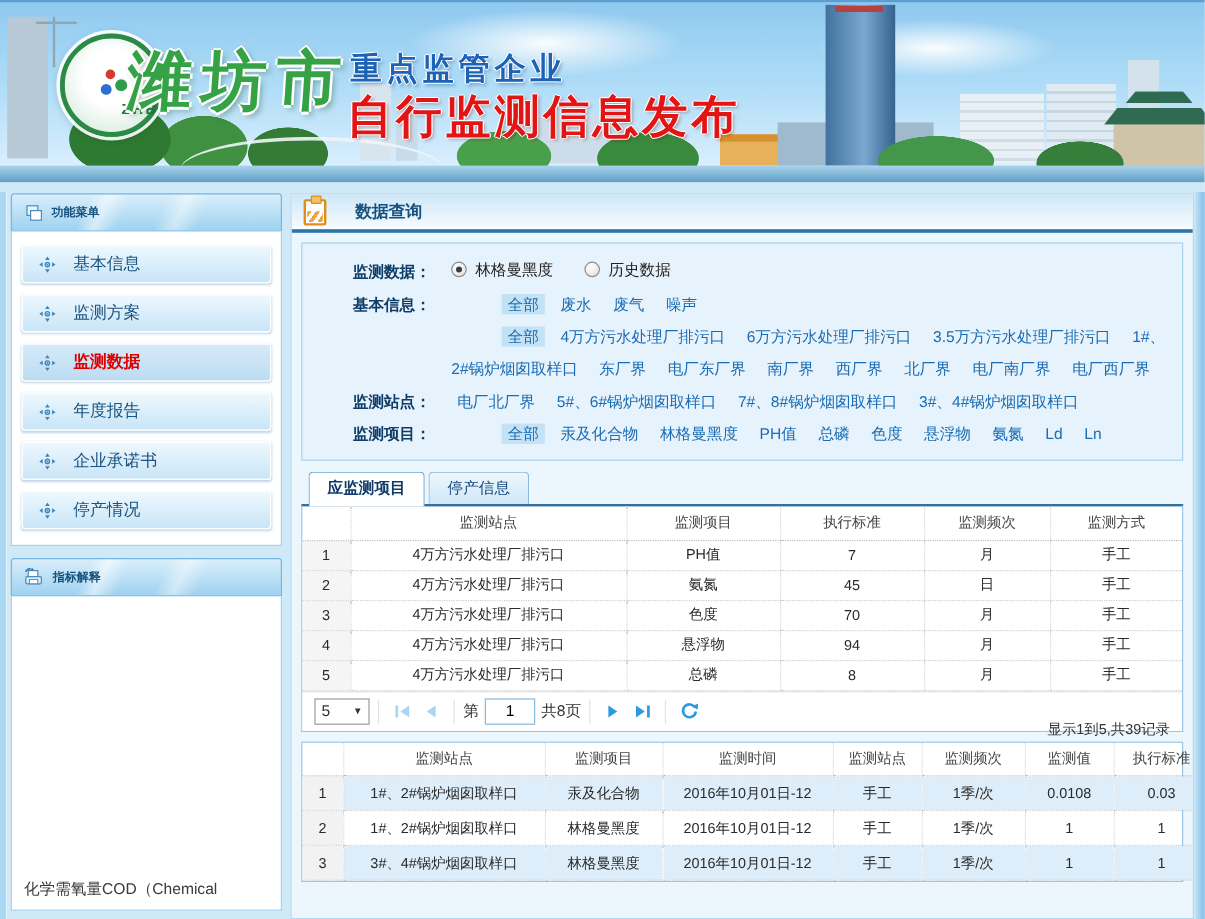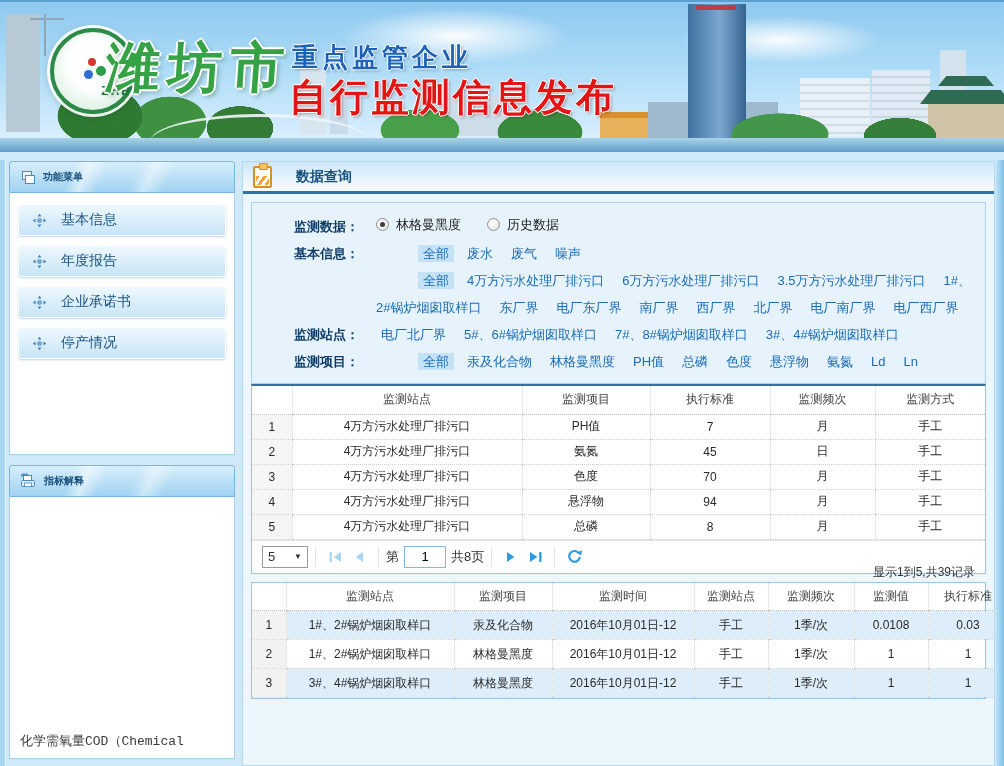--- a/index.html
+++ b/index.html
@@ -57,21 +57,21 @@
     color:#17527f; font-size:10px; font-weight:bold; }
   .menu-box { height:262px; flex:none; background:#fff; border:1px solid #a6d2ee; border-top:none;
     padding:11px 8px 0; margin-bottom:10px; }
   .menu-item { height:32px; margin-bottom:9px; display:flex; align-items:center;
     background:linear-gradient(#eef8fe,#c8e5f7); border:1px solid #fdfeff; border-radius:3px;
     box-shadow:0 1px 2px rgba(100,150,190,.4); cursor:pointer; }
   .menu-item .mi-icon { margin:0 14px 0 13px; display:flex; }
   .menu-item .mi-label { font-size:14px; color:#1b5380; }
   .menu-item.active { background:linear-gradient(#d6eaf8,#bcdcf2); }
   .menu-item.active .mi-label { color:#dd0000; font-weight:bold; }
-  .explain-box { flex:1; background:#fff; border:1px solid #a6d2ee; border-top:none; position:relative; overflow:hidden;font-family:Liberation Mono, monospace; }
+  .explain-box { flex:1; background:#fff; border:1px solid #a6d2ee; border-top:none; position:relative; overflow:hidden; }
   .marquee { position:absolute; left:10px; bottom:8px; white-space:nowrap; font-size:13px; color:#3a3a3a; }
   
   #main { position:absolute; left:242px; top:161px; width:753px; bottom:0;
     background:#ecf6fd; border:1px solid #b5d9ef; overflow:hidden; }
   .main-title { height:32px; display:flex; align-items:center; gap:24px; padding-left:10px;
     background:linear-gradient(#cde7f8,#f8fcff); border-bottom:3px solid #2e74ab;
     color:#17527f; font-size:14px; font-weight:bold; }
   .clipboard { width:19px; height:22px; background:#fff; border:2px solid #dd8f1d; border-radius:2px; position:relative; }
   .clipboard::before { content:""; position:absolute; left:4px; top:-5px; width:7px; height:5px;
     background:#f3c063; border:1px solid #dd8f1d; border-radius:1px; }
@@ -190,20 +190,40 @@
         <span class="mi-label">基本信息</span>
       </div>
       <div class="menu-item">
         <span class="mi-icon">
           <svg class="icon-svg" width="15" height="15" viewBox="0 0 16 16">
             <path fill="#3d85c0" d="M8 0.8 L10.1 3.8 H5.9 Z M8 15.2 L5.9 12.2 H10.1 Z M0.8 8 L3.8 5.9 V10.1 Z M15.2 8 L12.2 10.1 V5.9 Z"></path>
             <circle cx="8" cy="8" r="1.9" fill="none" stroke="#3d85c0" stroke-width="1.2"></circle>
             <circle cx="8" cy="8" r="0.8" fill="#3d85c0"></circle>
           </svg>
         </span>
+        <span class="mi-label">监测方案</span>
+      </div>
+      <div class="menu-item active">
+        <span class="mi-icon">
+          <svg class="icon-svg" width="15" height="15" viewBox="0 0 16 16">
+            <path fill="#3d85c0" d="M8 0.8 L10.1 3.8 H5.9 Z M8 15.2 L5.9 12.2 H10.1 Z M0.8 8 L3.8 5.9 V10.1 Z M15.2 8 L12.2 10.1 V5.9 Z"></path>
+            <circle cx="8" cy="8" r="1.9" fill="none" stroke="#3d85c0" stroke-width="1.2"></circle>
+            <circle cx="8" cy="8" r="0.8" fill="#3d85c0"></circle>
+          </svg>
+        </span>
+        <span class="mi-label">监测数据</span>
+      </div>
+      <div class="menu-item">
+        <span class="mi-icon">
+          <svg class="icon-svg" width="15" height="15" viewBox="0 0 16 16">
+            <path fill="#3d85c0" d="M8 0.8 L10.1 3.8 H5.9 Z M8 15.2 L5.9 12.2 H10.1 Z M0.8 8 L3.8 5.9 V10.1 Z M15.2 8 L12.2 10.1 V5.9 Z"></path>
+            <circle cx="8" cy="8" r="1.9" fill="none" stroke="#3d85c0" stroke-width="1.2"></circle>
+            <circle cx="8" cy="8" r="0.8" fill="#3d85c0"></circle>
+          </svg>
+        </span>
         <span class="mi-label">年度报告</span>
       </div>
       <div class="menu-item">
         <span class="mi-icon">
           <svg class="icon-svg" width="15" height="15" viewBox="0 0 16 16">
             <path fill="#3d85c0" d="M8 0.8 L10.1 3.8 H5.9 Z M8 15.2 L5.9 12.2 H10.1 Z M0.8 8 L3.8 5.9 V10.1 Z M15.2 8 L12.2 10.1 V5.9 Z"></path>
             <circle cx="8" cy="8" r="1.9" fill="none" stroke="#3d85c0" stroke-width="1.2"></circle>
             <circle cx="8" cy="8" r="0.8" fill="#3d85c0"></circle>
           </svg>
         </span>
@@ -269,20 +289,25 @@
         <span class="opt selected">全部</span><span class="opt">4万方污水处理厂排污口</span><span class="opt">6万方污水处理厂排污口</span><span class="opt">3.5万方污水处理厂排污口</span><span class="opt">1#、2#锅炉烟囱取样口</span><span class="opt">东厂界</span><span class="opt">电厂东厂界</span><span class="opt">南厂界</span><span class="opt">西厂界</span><span class="opt">北厂界</span><span class="opt">电厂南厂界</span><span class="opt">电厂西厂界</span><span class="opt">电厂北厂界</span><span class="opt">5#、6#锅炉烟囱取样口</span><span class="opt">7#、8#锅炉烟囱取样口</span><span class="opt">3#、4#锅炉烟囱取样口</span></span>
       </div>
       <div class="frow">
         <span class="flabel">监测项目：</span>
         <span class="fopts">
           
         <span class="opt selected">全部</span><span class="opt">汞及化合物</span><span class="opt">林格曼黑度</span><span class="opt">PH值</span><span class="opt">总磷</span><span class="opt">色度</span><span class="opt">悬浮物</span><span class="opt">氨氮</span><span class="opt">Ld</span><span class="opt">Ln</span></span>
       </div>
     </div>
 
+    <div class="tabs">
+
+    <div class="tab active">应监测项目</div>
+        <div class="tab">停产信息</div>
+      </div>
 
     <div class="panel">
       <table class="dtable t1">
         <thead>
           <tr>
 
           <th></th>
               <th>监测站点</th>
               <th>监测项目</th>
               <th>执行标准</th>

